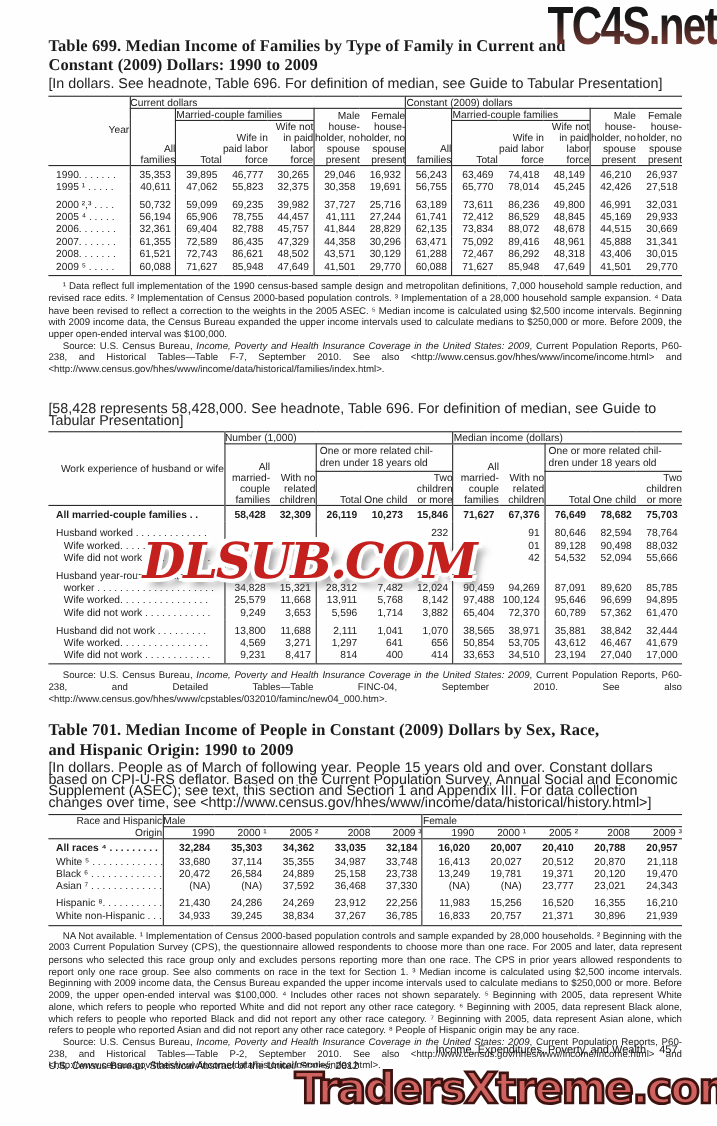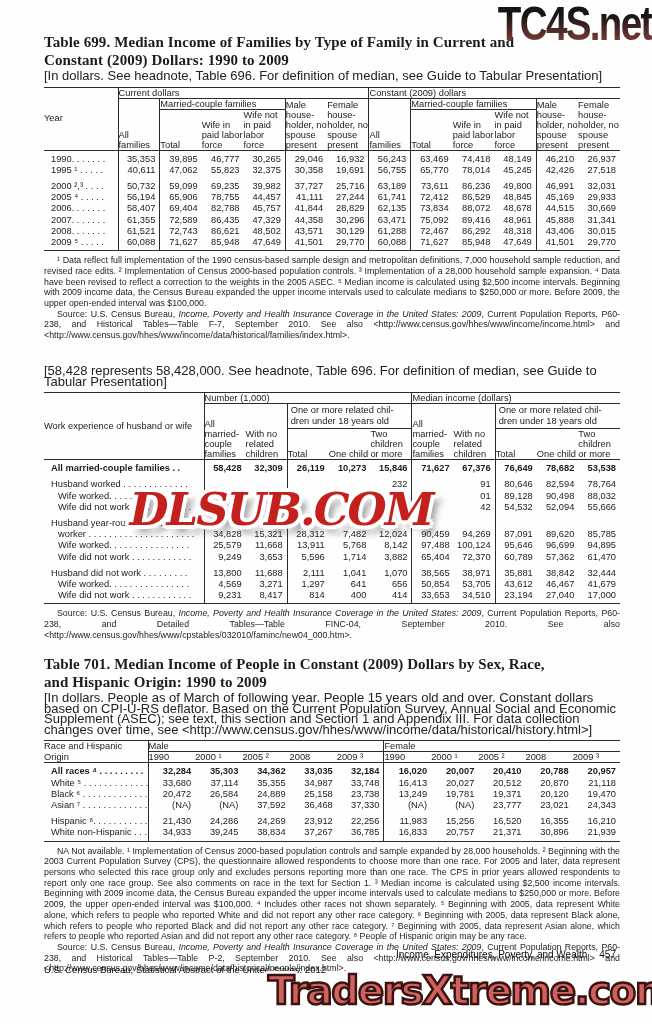--- a/index.html
+++ b/index.html
@@ -23,22 +23,22 @@
   table.tbl{
     border-collapse:collapse;table-layout:fixed;width:576px;
     border-top:1.5px solid #2b2b2b;border-bottom:1.5px solid #2b2b2b;
     font-size:9.3px;
   }
   .tbl th{font-weight:normal;padding:0;}
   .tbl td{padding:0;overflow:hidden;}
   .bb{border-bottom:1px solid #2b2b2b;}
   .bl{border-left:1px solid #2b2b2b;}
   .gl{text-align:left;vertical-align:middle;padding:1px 0 2px 0;}
-  .colh{text-align:left;vertical-align:bottom;padding:1px 4px 2px 1px;line-height:10px;}
-  .stub-h{text-align:left;vertical-align:middle;line-height:10.5px;padding:0 6px;}
+  .colh{text-align:right;vertical-align:bottom;padding:1px 4px 2px 1px;line-height:10px;}
+  .stub-h{text-align:right;vertical-align:middle;line-height:10.5px;padding:0 6px;}
   .tbl tbody{border-top:1.5px solid #2b2b2b;}
   td.num{text-align:right;padding-right:4px;vertical-align:bottom;line-height:11.2px;}
   td.stub{padding-left:7px;white-space:nowrap;vertical-align:bottom;line-height:11.2px;}
   td.stub.ind{padding-left:14px;}
   td.stub .l2{padding-left:7px;}
   tr.bold td{font-weight:bold;}
   tr.gap td{padding-top:5px;}
   .tbl tbody tr:first-child td{padding-top:3px;}
   .tbl tbody tr:last-child td{padding-bottom:2px;}
 
@@ -184,21 +184,21 @@
           <td class="num">27,244</td>
           <td class="num bl">61,741</td>
           <td class="num bl">72,412</td>
           <td class="num">86,529</td>
           <td class="num">48,845</td>
           <td class="num bl">45,169</td>
           <td class="num">29,933</td>
         </tr>
         <tr>
           <td class="stub">2006. . . . . . .</td>
-          <td class="num bl">58,407</td>
+          <td class="num bl">32,361</td>
           <td class="num bl">69,404</td>
           <td class="num">82,788</td>
           <td class="num">45,757</td>
           <td class="num bl">41,844</td>
           <td class="num">28,829</td>
           <td class="num bl">62,135</td>
           <td class="num bl">73,834</td>
           <td class="num">88,072</td>
           <td class="num">48,678</td>
           <td class="num bl">44,515</td>
@@ -301,21 +301,21 @@
           <td class="stub">All married-couple families . .</td>
           <td class="num bl">58,428</td>
           <td class="num">32,309</td>
           <td class="num bl">26,119</td>
           <td class="num">10,273</td>
           <td class="num">15,846</td>
           <td class="num bl">71,627</td>
           <td class="num">67,376</td>
           <td class="num bl">76,649</td>
           <td class="num">78,682</td>
-          <td class="num">53,538</td>
+          <td class="num">75,703</td>
         </tr>
         <tr class="gap">
           <td class="stub">Husband worked . . . . . . . . . . . . .</td>
           <td class="num bl"></td>
           <td class="num"></td>
           <td class="num bl"></td>
           <td class="num"></td>
           <td class="num">232</td>
           <td class="num bl"></td>
           <td class="num">91</td>

